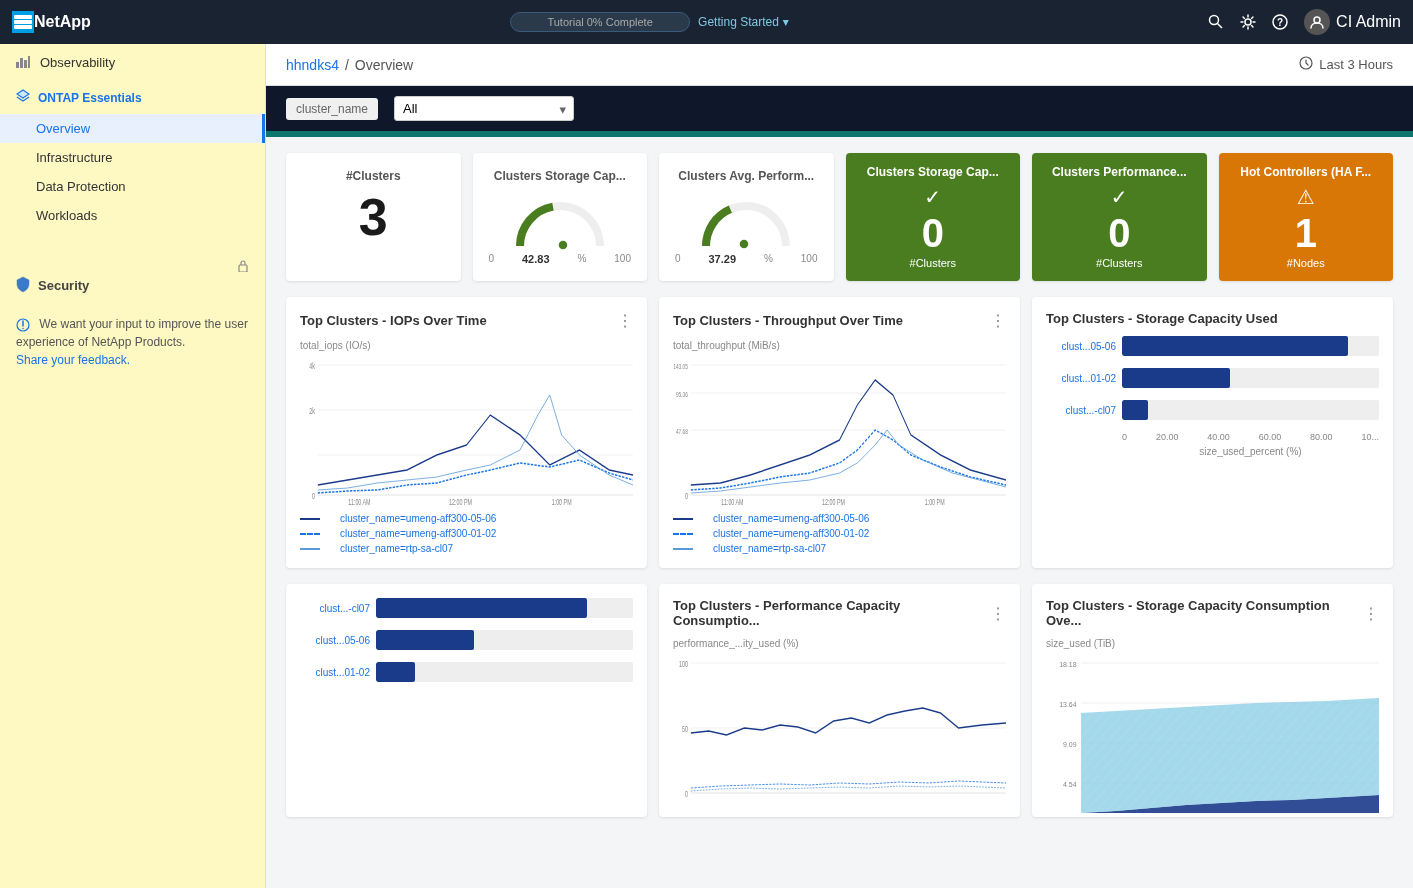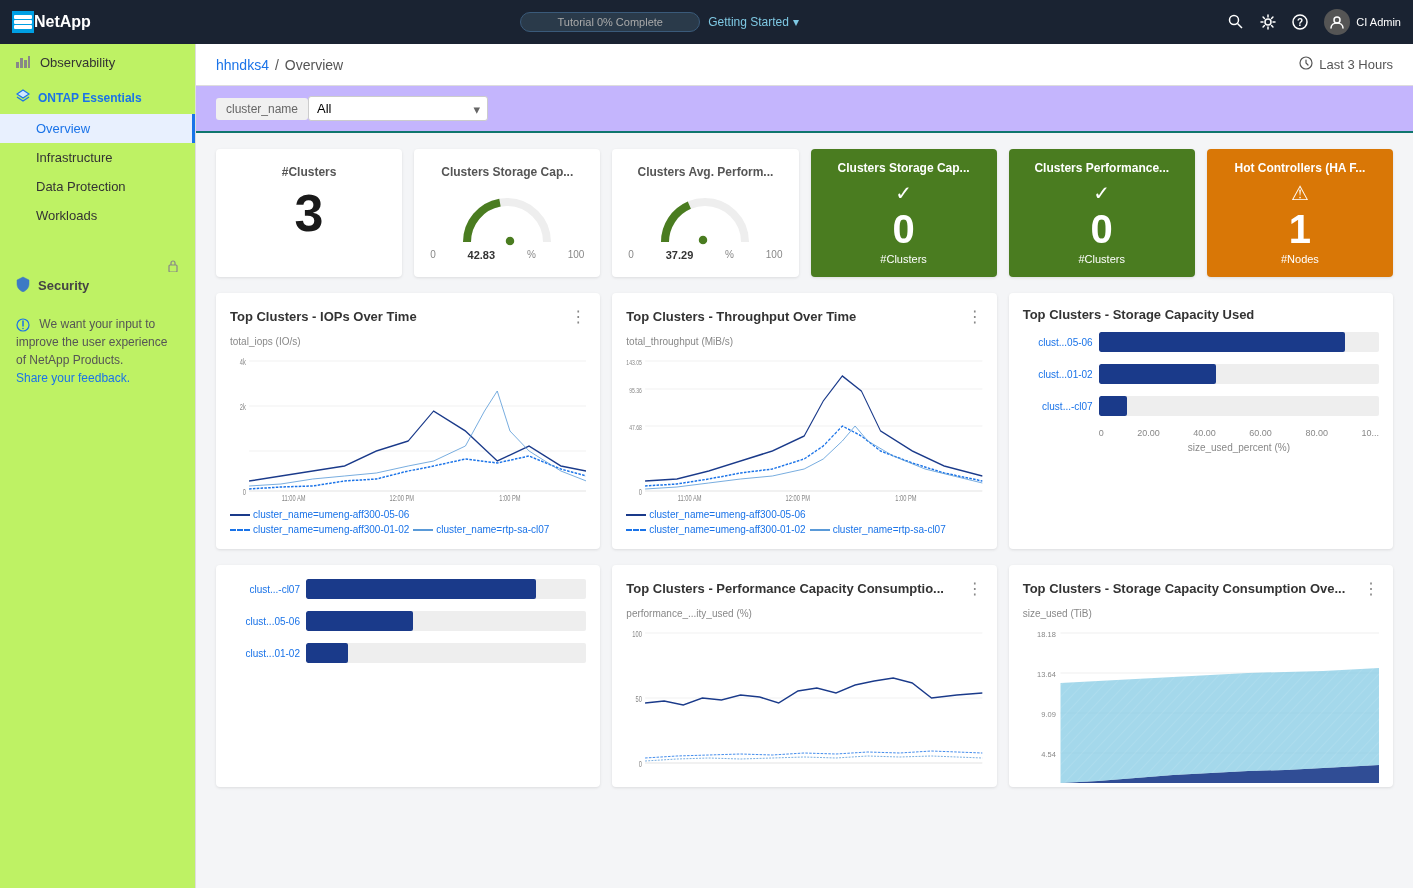--- a/index.html
+++ b/index.html
@@ -96,22 +96,22 @@
 
     
     .app-layout {
       display: flex;
       margin-top: 44px;
       height: calc(100vh - 44px);
     }
 
     
     .sidebar {
-      width: 196px;
-      background: #bef264;
+      width: 266px;
+      background: #fef9c3;
       border-right: 1px solid #ddd;
       overflow-y: auto;
       flex-shrink: 0;
     }
     .sidebar-item {
       padding: 10px 16px;
       cursor: pointer;
       display: flex;
       align-items: center;
       gap: 10px;
@@ -195,26 +195,26 @@
     .time-range {
       display: flex;
       align-items: center;
       gap: 6px;
       font-size: 13px;
       color: #555;
     }
 
     
     .filter-bar {
-      background: #c4b5fd;
+      background: #0f172a;
       padding: 10px 20px;
-      border-bottom: 2px solid #0f766e;
-      display: flex;
-      align-items: center;
-      gap: 0;
+      border-bottom: 6px solid #0f766e;
+      display: flex;
+      align-items: center;
+      gap: 16px;
     }
     .filter-label {
       font-size: 12px;
       color: #666;
       background: #f0f0f0;
       padding: 4px 10px;
       border-radius: 3px;
     }
     .filter-select {
       border: 1px solid #ccc;
@@ -365,21 +365,21 @@
     .chart-legend {
       display: flex;
       flex-wrap: wrap;
       gap: 4px;
       margin-top: 8px;
       font-size: 10px;
     }
     .legend-item {
       display: flex;
       align-items: center;
-      gap: 3px;
+      gap: 20px;
     }
     .legend-dot {
       width: 20px;
       height: 2px;
     }
     .legend-dashed {
       width: 20px;
       height: 2px;
       border-top: 2px dashed;
     }
@@ -472,21 +472,21 @@
           <text x="8" y="12" text-anchor="middle" fill="white" font-size="10" font-weight="bold">?</text>
         </svg>
     </button>
     <div class="user-info">
       <div class="user-avatar">
         <svg width="16" height="16" viewBox="0 0 16 16" fill="none">
             <circle cx="8" cy="6" r="3" stroke="white" stroke-width="1.5"></circle>
             <path d="M2 14c0-3 2.7-5 6-5s6 2 6 5" stroke="white" stroke-width="1.5" stroke-linecap="round"></path>
           </svg>
       </div>
-      <span style="font-size:11px;">CI Admin</span>
+      <span style="font-size:16px;">CI Admin</span>
     </div>
   </div>
 </nav>
 
 <div class="app-layout">
 
   <aside class="sidebar">
     <div class="sidebar-item">
       <span style="color:#888;">
         <svg width="14" height="14" viewBox="0 0 14 14" fill="#888">

